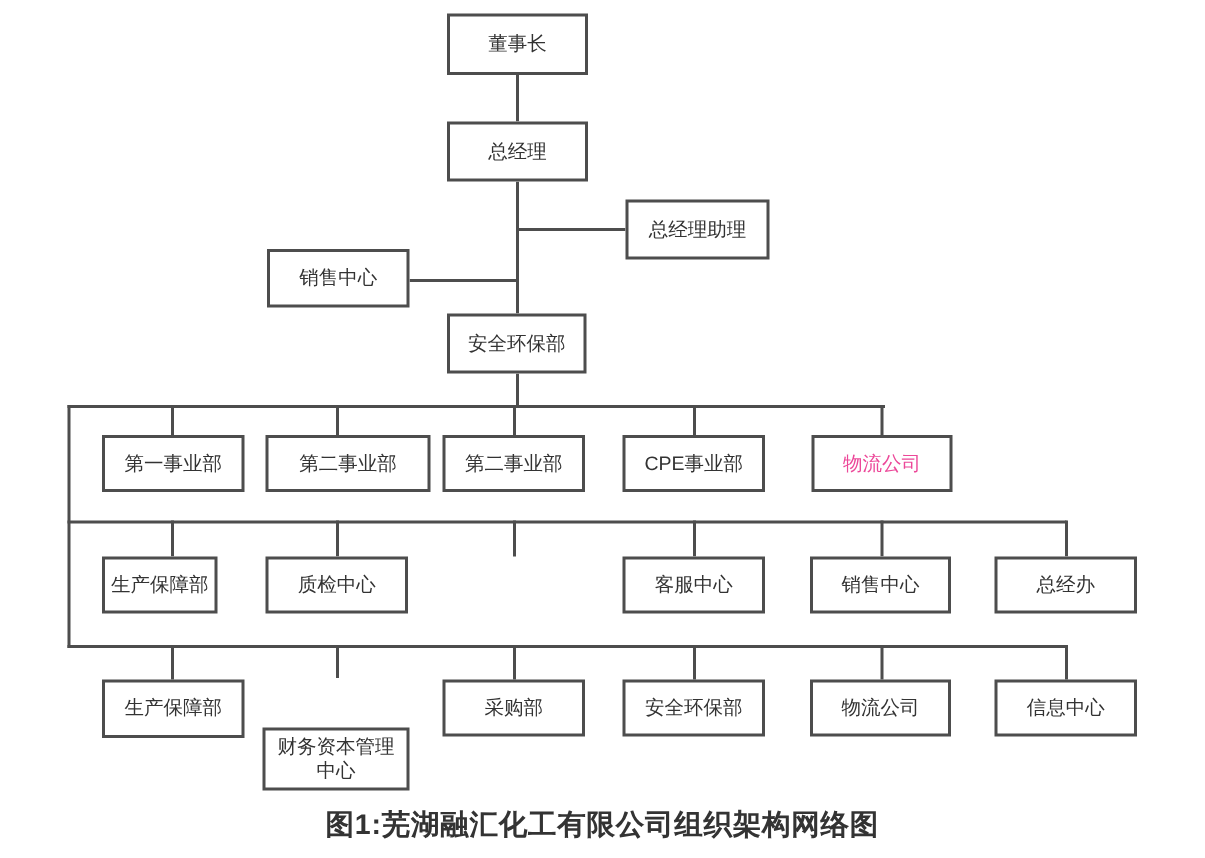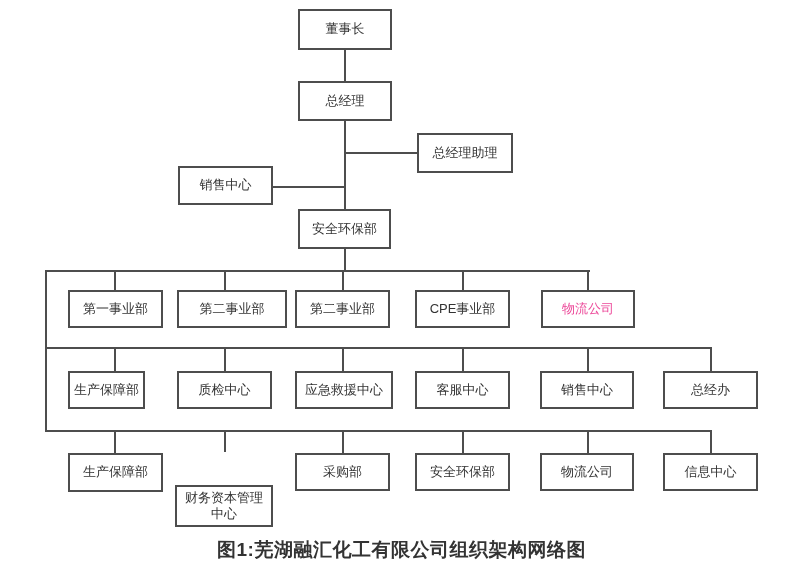--- a/index.html
+++ b/index.html
@@ -111,23 +111,20 @@
       </div>
       <div class="node" style="left: 541px; top: 290px; width: 94px; height: 38px; border-color: rgb(77, 77, 77);">
         <span style="color: #ec4899;">物流公司</span>
       </div>
       <div class="node" style="left: 68px; top: 371px; width: 77px; height: 38px; border-color: rgb(77, 77, 77);">
         <span style="color: rgb(51, 51, 51);">生产保障部</span>
       </div>
       <div class="node" style="left: 177px; top: 371px; width: 95px; height: 38px; border-color: rgb(77, 77, 77);">
         <span style="color: rgb(51, 51, 51);">质检中心</span>
       </div>
-      <div class="node" style="left: 295px; top: 371px; width: 98px; height: 38px; border-color: rgb(77, 77, 77);">
-        <span style="color: rgb(51, 51, 51);">应急救援中心</span>
-      </div>
       <div class="node" style="left: 415px; top: 371px; width: 95px; height: 38px; border-color: rgb(77, 77, 77);">
         <span style="color: rgb(51, 51, 51);">客服中心</span>
       </div>
       <div class="node" style="left: 540px; top: 371px; width: 94px; height: 38px; border-color: rgb(77, 77, 77);">
         <span style="color: rgb(51, 51, 51);">销售中心</span>
       </div>
       <div class="node" style="left: 663px; top: 371px; width: 95px; height: 38px; border-color: rgb(77, 77, 77);">
         <span style="color: rgb(51, 51, 51);">总经办</span>
       </div>
       <div class="node" style="left: 68px; top: 453px; width: 95px; height: 39px; border-color: rgb(77, 77, 77);">

